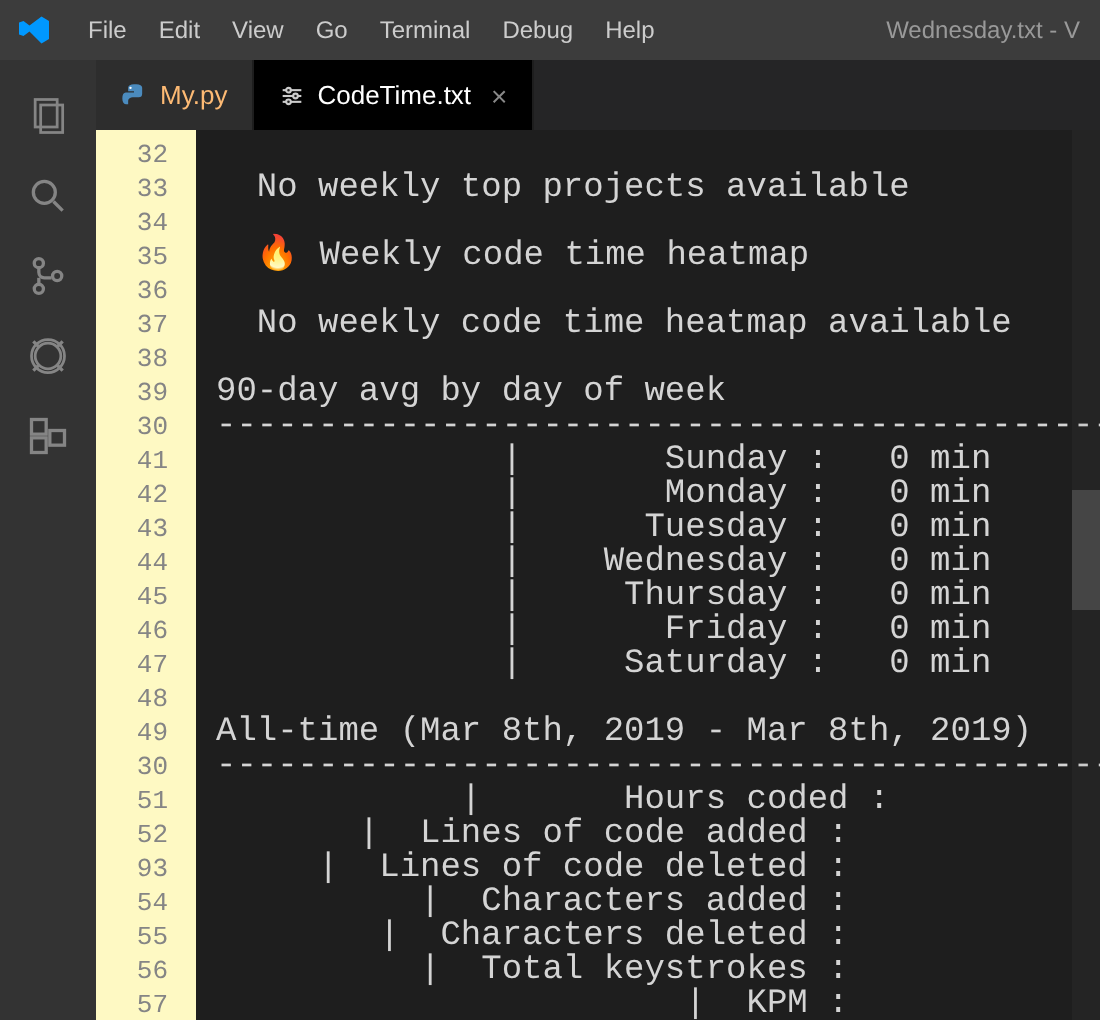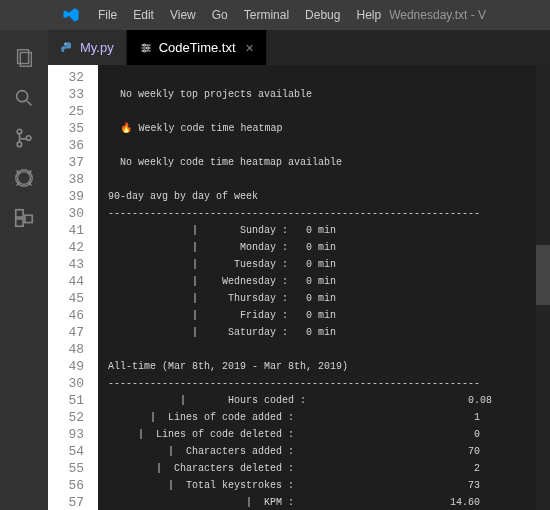--- a/index.html
+++ b/index.html
@@ -10,21 +10,21 @@
       font-size: 12px;
       color: #cccccc;
       overflow: hidden;
     }
     .titlebar {
       height: 30px;
       background: #3c3c3c;
       display: flex;
       align-items: center;
       padding: 0 8px;
-      justify-content: center;
+      justify-content: space-between;
     }
     .menu { display: flex; gap: 0; align-items: center; }
     .menu-logo { width: 18px; height: 18px; margin-right: 10px; display:flex;align-items:center;justify-content:center;}
     .menu-item {
       padding: 4px 8px;
       color: #cccccc;
       cursor: pointer;
       font-size: 12px;
     }
     .title-right { color: #999; font-size: 12px; padding-right: 2px; white-space: nowrap;}
@@ -49,49 +49,49 @@
       height: 35px;
       background: #252526;
       display: flex;
       align-items: stretch;
     }
     .tab {
       display: flex; align-items: center;
       padding: 0 12px;
       gap: 6px;
       background: #2d2d2d;
-      color: #c4b5fd;
+      color: #fdba74;
       cursor: pointer;
       font-size: 13px;
       border-right: 1px solid #1e1e1e;
     }
     .tab.active { background: #000000; color: #ffffff; }
     .tab-icon { width: 14px; height: 14px; display:flex;align-items:center;justify-content:center;}
     .tab-close { color: #888; font-size: 14px; margin-left: 4px;}
     .editor-body {
       flex: 1;
       display: flex;
       overflow: hidden;
       position: relative;
     }
     .gutter {
       width: 50px;
       text-align: right;
       color: #858585;
       font-family: Consolas, "Courier New", monospace;
       font-size: 13px;
       padding-top: 4px;
-      background: #ffffff;
+      background: #fef9c3;
       flex-shrink: 0;
     }
     .gutter div { padding-right: 14px; height: 17px; line-height: 17px;}
     .code {
       flex: 1;
       font-family: Consolas, "Courier New", monospace;
-      font-size: 10px;
+      font-size: 17px;
       color: #d4d4d4;
       padding-top: 4px;
       white-space: pre;
       overflow: hidden;
       min-width: 0;
     }
     .code .line { height: 17px; line-height: 17px; padding-left: 10px;}
     .scrollbar {
       position: absolute;
       right: 0; top: 0;
@@ -189,21 +189,21 @@
         </span>
         <span>CodeTime.txt</span>
         <span class="tab-close">×</span>
       </div>
     </div>
 
     <div class="editor-body">
       <div class="gutter" id="gutter">
           <div>32</div>
           <div>33</div>
-          <div>25</div>
+          <div>34</div>
           <div>35</div>
           <div>36</div>
           <div>37</div>
           <div>38</div>
           <div>39</div>
           <div>30</div>
           <div>41</div>
           <div>42</div>
           <div>43</div>
           <div>44</div>

